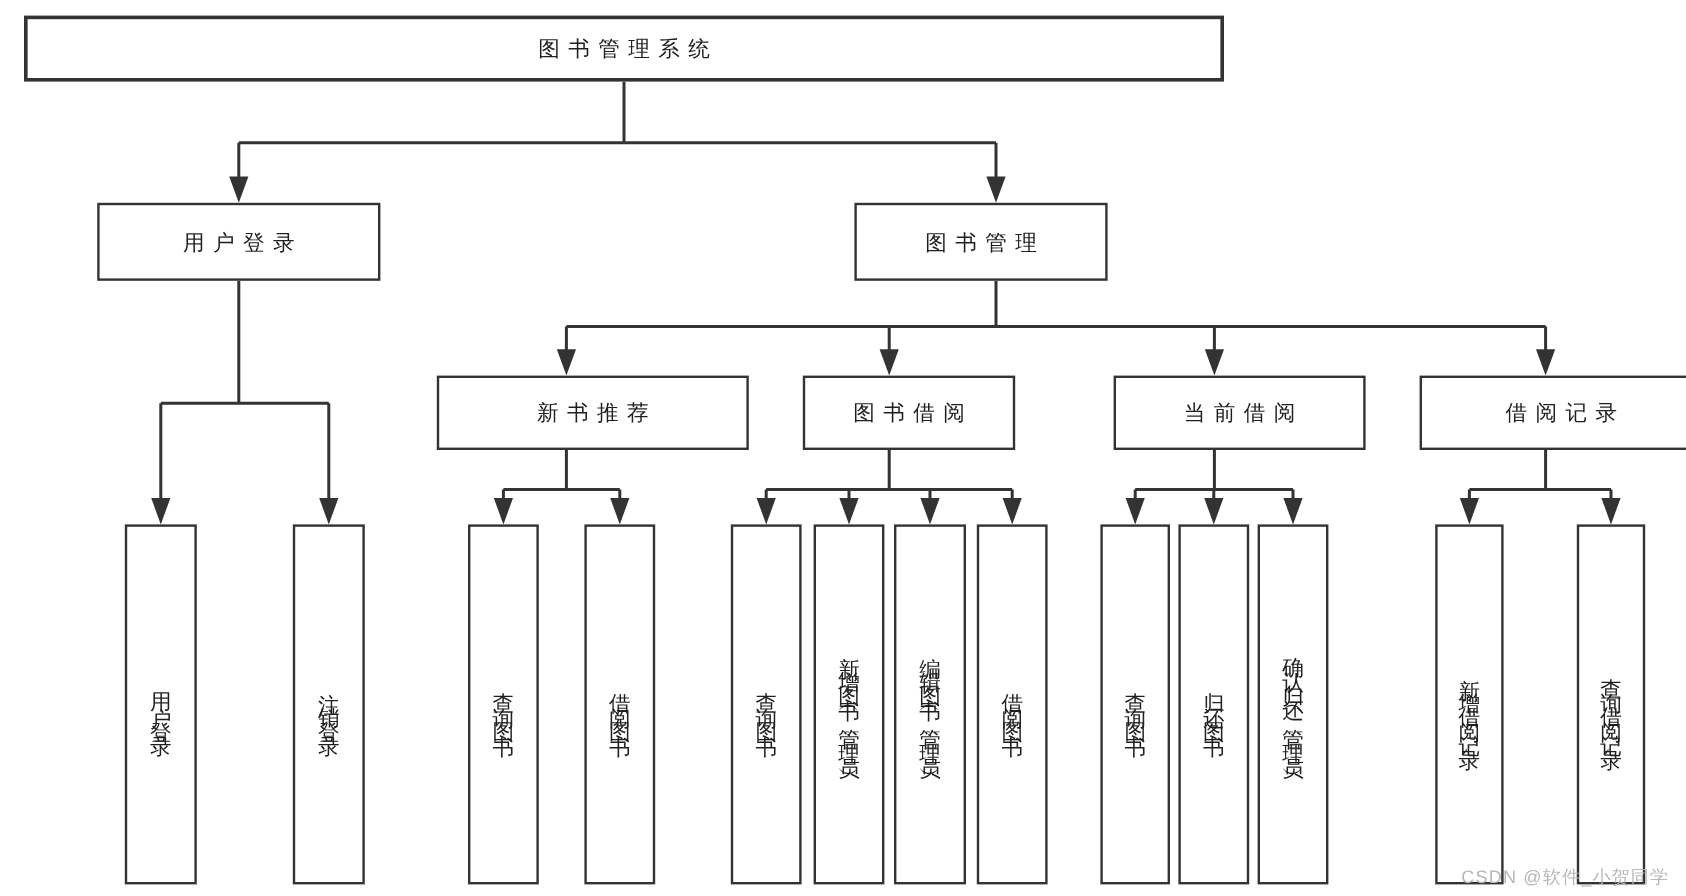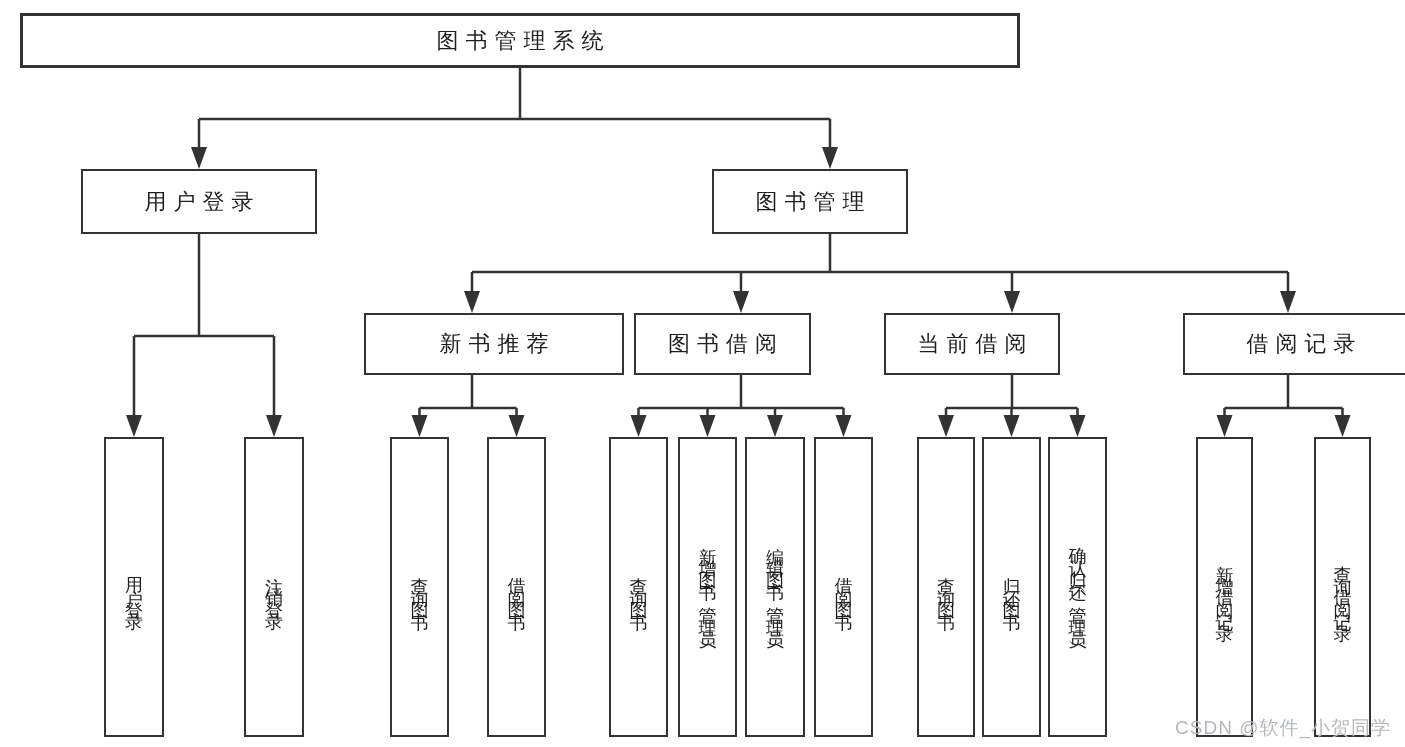--- a/index.html
+++ b/index.html
@@ -19,34 +19,34 @@
   }
   .connectors{position:absolute;left:0;top:0;width:1405px;height:747px;}
   .connectors path{stroke:var(--line);stroke-width:2.5;fill:none;}
   .connectors polygon{fill:var(--line);}
   .node{
     position:absolute;
     border:2px solid var(--line);
     background:#fff;
     display:flex;align-items:center;justify-content:center;
     color:var(--text);
-    font-size:22px;
+    font-size:18px;
   }
   .node.root{border-width:3px;}
   .node.h{letter-spacing:7px;text-indent:7px;}
   .node.leaf{
     writing-mode:vertical-rl;
     font-size:18px;
     letter-spacing:12px;
     line-height:1;
   }
   .watermark{
     position:absolute;
     right:14px;bottom:6px;
-    font-size:19px;
+    font-size:15px;
     letter-spacing:1px;
     color:var(--watermark);
     z-index:5;
   }
 </style>
 </head>
 <body>
 
 <div class="canvas">
 
@@ -84,25 +84,25 @@
       <polygon points="1003.5,415 1019.5,415 1011.5,437"></polygon>
       <polygon points="1069.5,415 1085.5,415 1077.5,437"></polygon>
       <polygon points="1216.5,415 1232.5,415 1224.5,437"></polygon>
       <polygon points="1334.5,415 1350.5,415 1342.5,437"></polygon>
     </g>
   </svg>
 
   <div class="node root h" style="left:20px;top:13px;width:1000px;height:55px">图书管理系统</div>
 
   <div class="node h" style="left:81px;top:169px;width:236px;height:65px">用户登录</div>
-  <div class="node h" style="left:712px;top:169px;width:196px;height:65px">图书管理</div>
+  <div class="node h" style="left:712px;top:169px;width:211px;height:65px">图书管理</div>
 
   <div class="node h" style="left:364px;top:313px;width:260px;height:62px">新书推荐</div>
-  <div class="node h" style="left:634px;top:313px;width:177px;height:62px">图书借阅</div>
-  <div class="node h" style="left:884px;top:313px;width:176px;height:62px">当前借阅</div>
+  <div class="node h" style="left:669px;top:313px;width:177px;height:62px">图书借阅</div>
+  <div class="node h" style="left:928px;top:313px;width:210px;height:62px">当前借阅</div>
   <div class="node h" style="left:1183px;top:313px;width:236px;height:62px">借阅记录</div>
 
   <div class="node leaf" style="left:104px;top:437px;width:60px;height:300px">用户登录</div>
   <div class="node leaf" style="left:244px;top:437px;width:60px;height:300px">注销登录</div>
 
   <div class="node leaf" style="left:390px;top:437px;width:59px;height:300px">查询图书</div>
   <div class="node leaf" style="left:487px;top:437px;width:59px;height:300px">借阅图书</div>
 
   <div class="node leaf" style="left:609px;top:437px;width:59px;height:300px">查询图书</div>
   <div class="node leaf" style="left:678px;top:437px;width:59px;height:300px">新增图书（管理员）</div>

